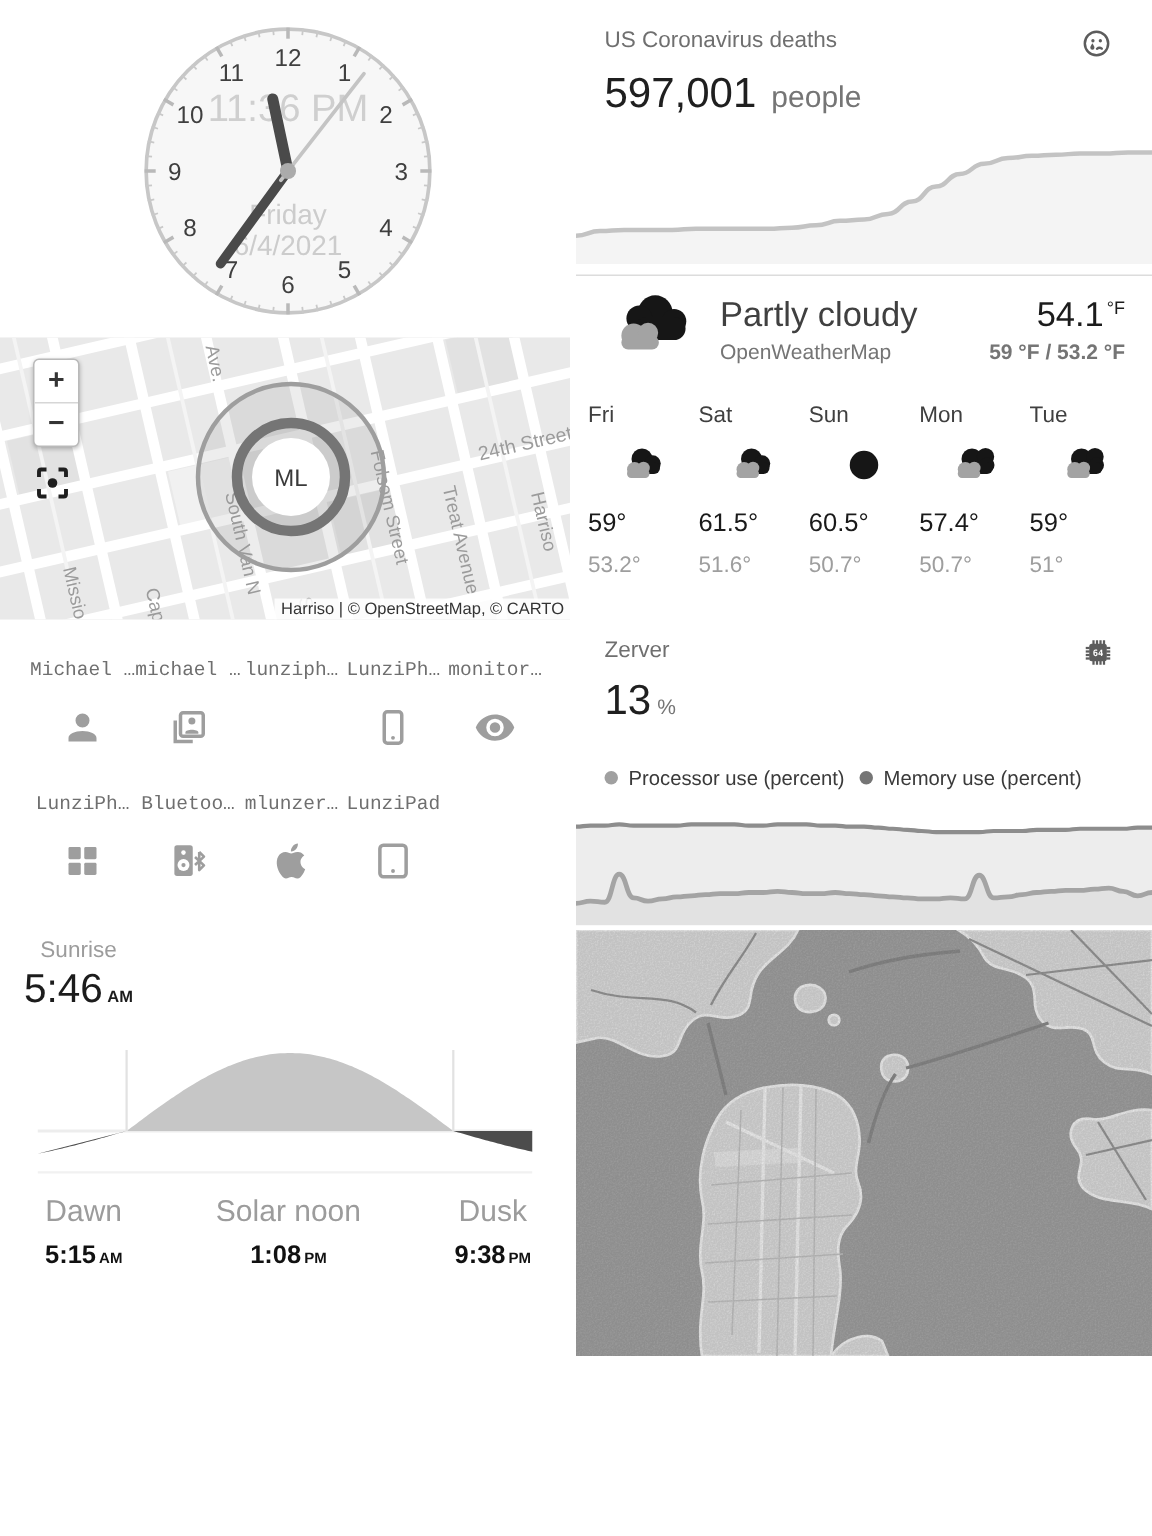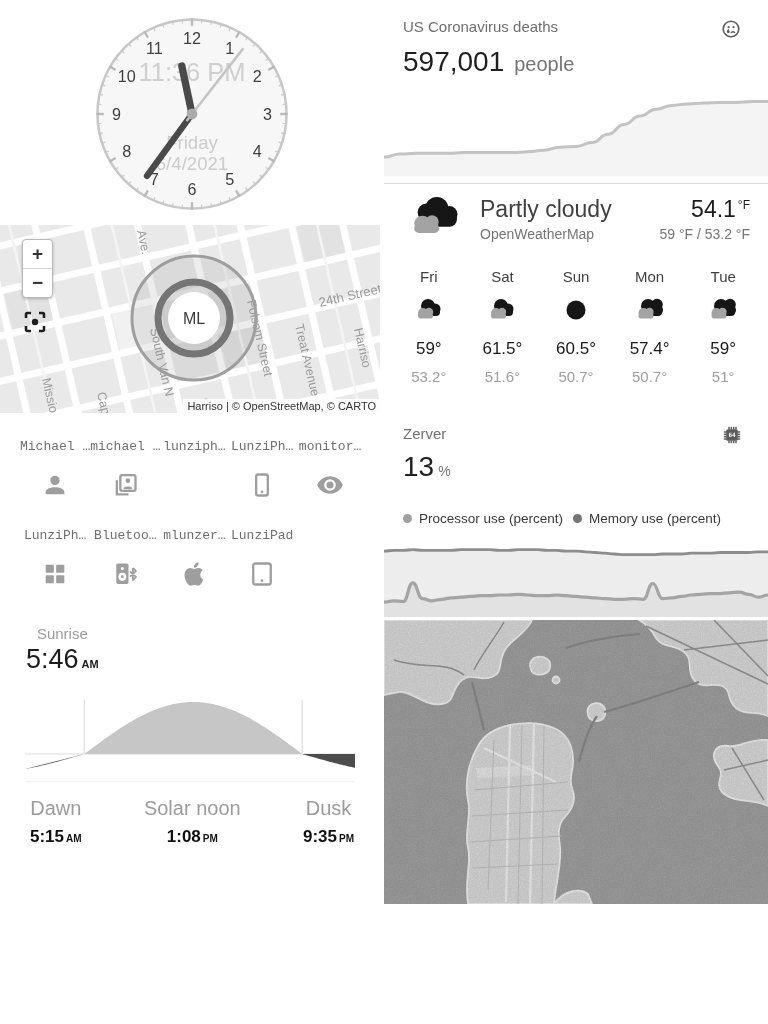--- a/index.html
+++ b/index.html
@@ -20,21 +20,21 @@
   .map-attrib{position:absolute;right:0;bottom:0;background:rgba(255,255,255,.85);
     font-size:11px;color:#333;padding:1px 4px;z-index:5;}
   
   .devices-title{margin:30px 0 0 24px;font-size:23px;color:#6e6e6e;font-weight:400;}
   .devices-grid{margin:26px 20px 0;display:grid;grid-template-columns:repeat(5,1fr);row-gap:28px;font-family:Liberation Mono, monospace;}
   .device{text-align:center;cursor:pointer;}
   .device-label{font-size:13px;color:#6f6f6f;white-space:nowrap;overflow:hidden;}
   .device-icon{margin-top:16px;height:30px;display:flex;align-items:center;justify-content:center;}
   
   .sun-card{margin-top:36px;}
-  .sun-top{display:flex;justify-content:space-between;padding:0 26px;}
+  .sun-top{display:flex;justify-content:space-between;padding:0 16px;}
   .sun-ev{text-align:center;}
   .sun-ev-label{font-size:15px;color:#9c9c9c;}
   .sun-ev-time{font-size:27px;font-weight:500;color:#1c1c1c;margin-top:2px;}
   .sun-ev-time .ampm{font-size:11px;font-weight:700;color:#1c1c1c;margin-left:3px;}
   .sun-chart-wrap{margin:16px 25px 0;}
   .sun-bottom{display:flex;justify-content:space-between;padding:0 30px;margin-top:14px;}
   .sun-b-label{font-size:20px;color:#9c9c9c;}
   .sun-b-time{font-size:17px;font-weight:600;color:#111;margin-top:7px;}
   .sun-b-time .ampm{font-size:10px;font-weight:700;margin-left:2px;}
   
@@ -50,23 +50,23 @@
   .value-row{padding:0 19px;margin-top:6px;}
   .unit-people{font-size:20px;color:#757575;margin-left:10px;}
   .divider{height:1px;background:#dcdcdc;margin-top:7px;}
   .weather-main{display:flex;align-items:center;padding:0 18px;margin-top:10px;}
   .cond-block{margin-left:16px;}
   .cond{font-size:23px;color:#404040;}
   .cond-src{font-size:14px;color:#757575;margin-top:3px;}
   .temp-block{margin-left:auto;text-align:right;}
   .temp-now{font-size:23px;color:#1c1c1c;}
   .temp-now .deg-sm{font-size:12px;color:#1c1c1c;vertical-align:8px;margin-left:2px;}
-  .hilo{font-size:14px;color:#757575;margin-top:3px;}
+  .hilo{font-size:14px;color:#757575;margin-top:3px;font-weight:bold;}
   .forecast{display:grid;grid-template-columns:repeat(5,1fr);margin-top:24px;padding:0 8px;}
-  .fc{text-align:center;}
+  .fc{text-align:left;}
   .fc-day{font-size:15px;color:#3f3f3f;}
   .fc-icon{margin-top:10px;height:32px;display:flex;align-items:center;justify-content:center;}
   .fc-high{font-size:17px;font-weight:500;color:#1a1a1a;margin-top:12px;}
   .fc-low{font-size:15px;color:#9e9e9e;margin-top:9px;}
   .server-card{margin-top:40px;}
   .pct-sm{font-size:14px;color:#757575;margin-left:4px;}
   .legend{display:flex;gap:10px;padding:0 19px;margin-top:28px;align-items:center;}
   .legend-item{display:flex;align-items:center;gap:7px;}
   .legend-dot{width:9px;height:9px;border-radius:50%;}
   .legend-label{font-size:13.5px;color:#3a3a3a;}
@@ -347,21 +347,21 @@
         <div class="sun-ev">
           <div class="sun-b-label">Dawn</div>
           <div class="sun-b-time"><span>5:15</span><span class="ampm">AM</span></div>
         </div>
         <div class="sun-ev">
           <div class="sun-b-label">Solar noon</div>
           <div class="sun-b-time"><span>1:08</span><span class="ampm">PM</span></div>
         </div>
         <div class="sun-ev">
           <div class="sun-b-label">Dusk</div>
-          <div class="sun-b-time"><span>9:35</span><span class="ampm">PM</span></div>
+          <div class="sun-b-time"><span>9:38</span><span class="ampm">PM</span></div>
         </div>
       </div>
     </div>
 
   </div>
 
   <div class="col">
 
     <div class="covid-card">
       <div class="pad-head">

